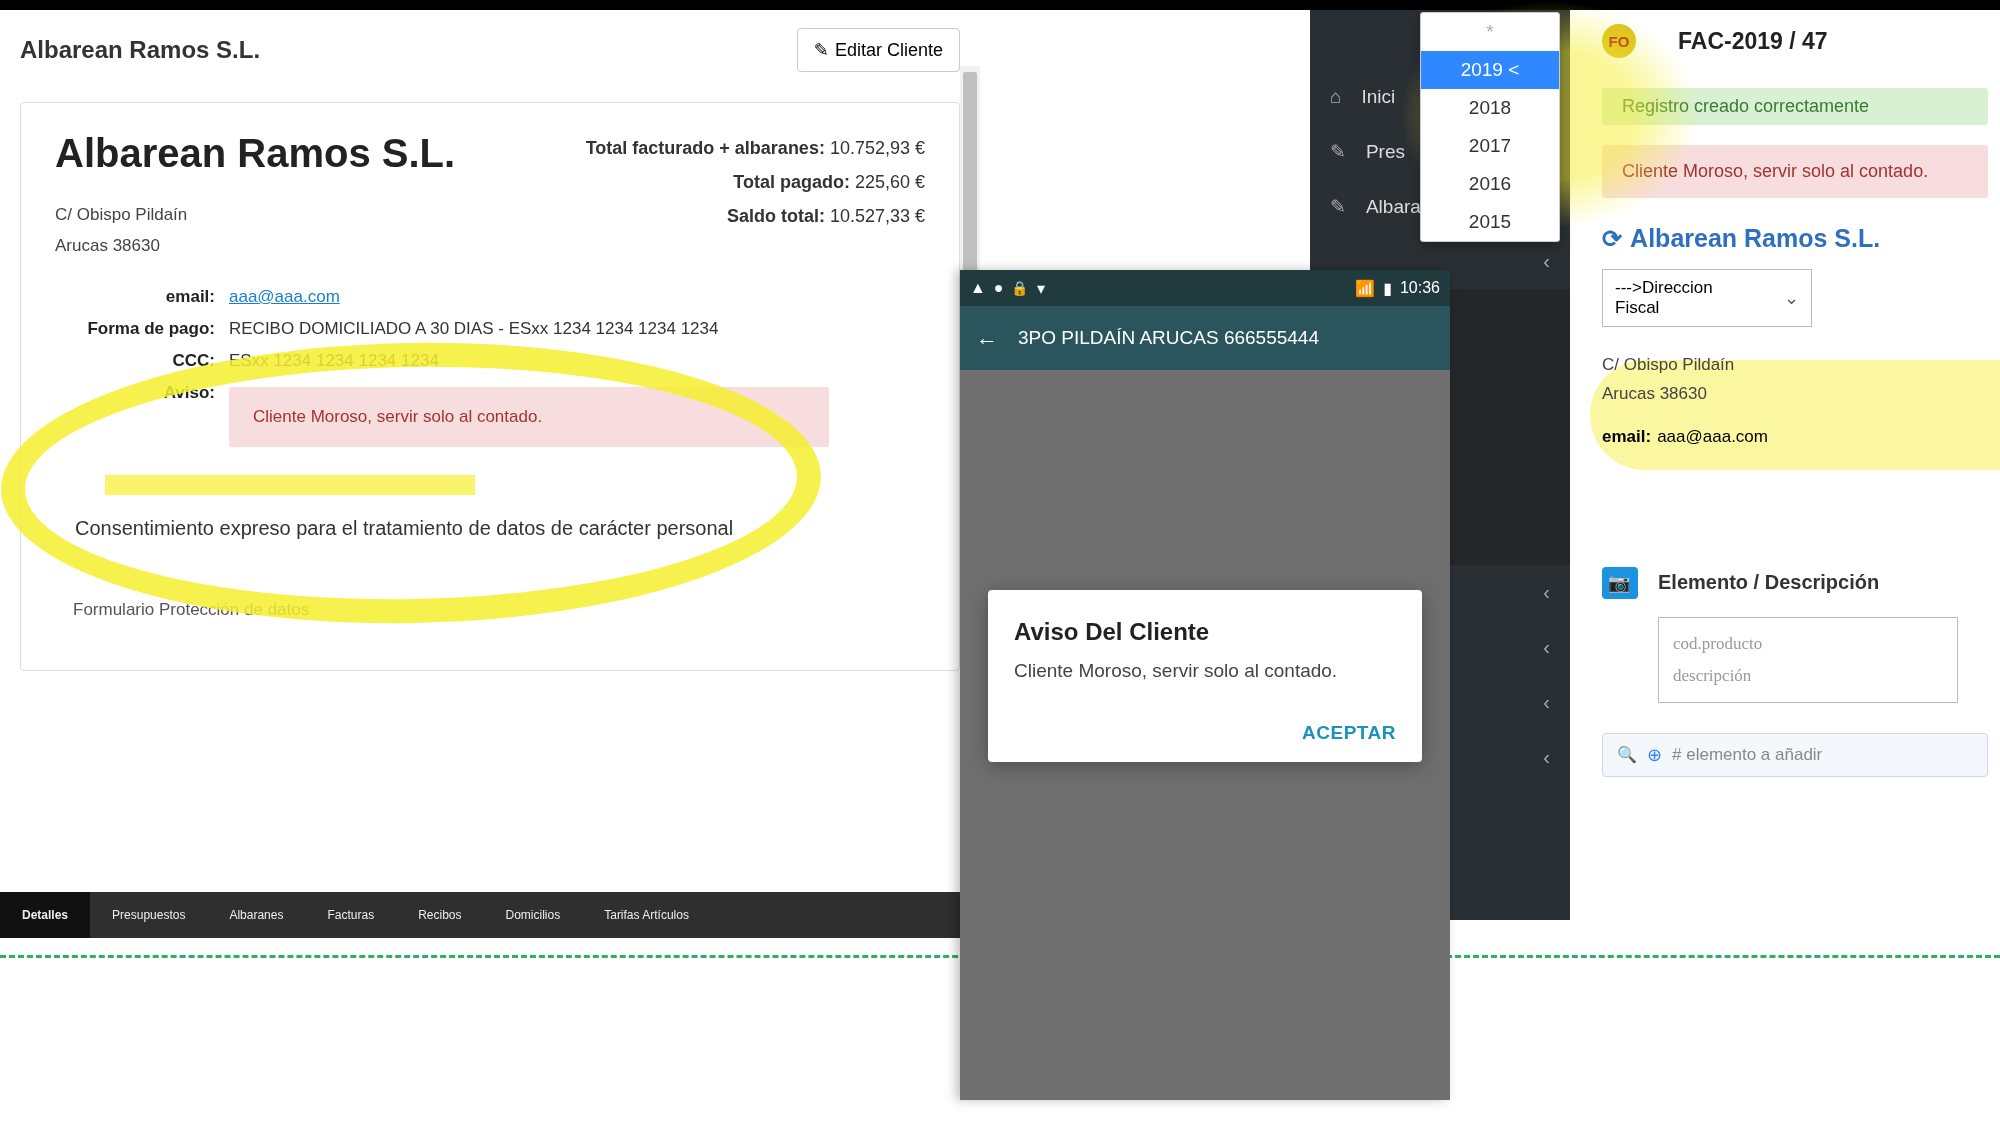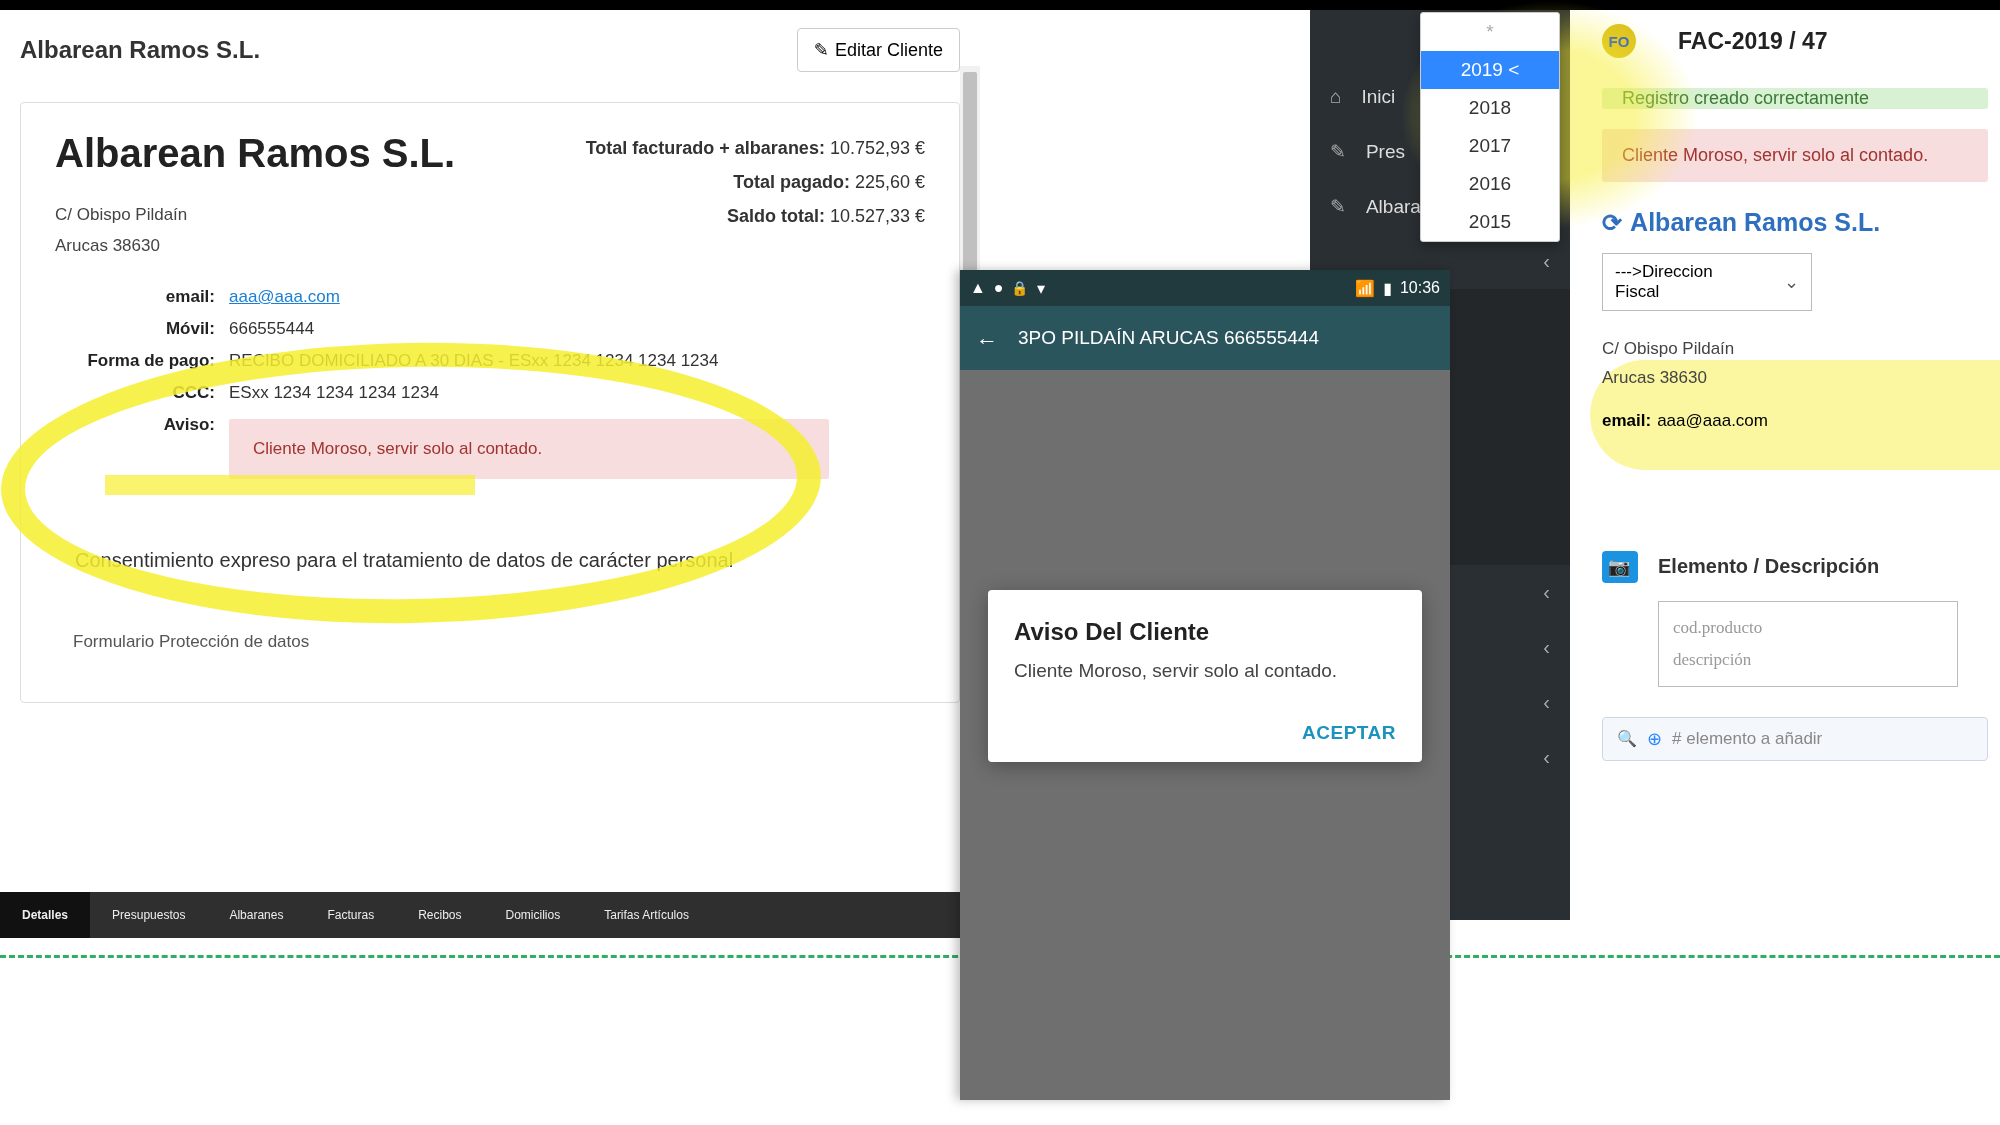--- a/index.html
+++ b/index.html
@@ -82,24 +82,24 @@
   .year-opt { padding: 8px 14px; font-size: 19px; color: #333; cursor: pointer; text-align: center; }
   .year-opt.sel { background: #2f88ff; color: #fff; }
   .year-opt.star { color: #aaa; }
 
   
   .hl-dd { position: absolute; left: 1400px; top: 0; width: 300px; height: 230px; background: radial-gradient(ellipse, #f6ee2f 40%, transparent 70%); opacity: 0.5; pointer-events: none; z-index: 30; }
 
   
   .invoice-panel { position: absolute; left: 1590px; top: 10px; right: 0; padding: 14px 12px; }
   .inv-header { display: flex; align-items: center; gap: 14px; margin-bottom: 30px; }
-  .badge { background: #dbbf1f; color: #1d4ed8; width: 34px; height: 34px; border-radius: 50%; display: flex; align-items: center; justify-content: center; font-weight: 700; font-size: 15px; }
+  .badge { background: #dbbf1f; color: #b91c1c; width: 34px; height: 34px; border-radius: 50%; display: flex; align-items: center; justify-content: center; font-weight: 700; font-size: 15px; }
   .inv-title { font-size: 23px; font-weight: 700; color: #222; margin-left: 28px; }
 
-  .alert-success { background: #d7f1d2; color: #3b7a36; padding: 0 20px; border-radius: 3px; font-size: 18px; margin-bottom: 20px; }
+  .alert-success { background: #d7f1d2; color: #3b7a36; padding: 8px 20px; border-radius: 3px; font-size: 18px; margin-bottom: 20px; }
   .alert-danger2 { background: #f7dddd; color: #a03432; padding: 16px 20px; border-radius: 3px; font-size: 18px; margin-bottom: 26px; }
 
   .inv-client { color: #2f6fbf; font-size: 25px; font-weight: 700; display: flex; align-items: center; gap: 8px; margin-bottom: 16px; }
   .refresh-icon::before { content: "⟳"; font-size: 24px; }
 
   .select-box { border: 1px solid #bbb; padding: 8px 12px; font-size: 17px; width: 210px; display: flex; justify-content: space-between; align-items: center; background: #fff; margin-bottom: 24px; gap: 36px; }
   .chev-down::after { content: "⌄"; font-size: 18px; color: #555; }
 
   .inv-addr { font-size: 17px; color: #444; line-height: 1.7; margin-bottom: 18px; }
   .inv-email-row { font-size: 17px; display:flex; gap:6px; }
@@ -153,24 +153,20 @@
         <div><b>Total pagado:</b> <span>225,60 €</span></div>
         <div><b>Saldo total:</b> <span>10.527,33 €</span></div>
       </div>
     </div>
 
 
     <div class="info-grid">
       <div class="info-row">
         <div class="info-label">email:</div>
         <a href="#" class="info-val email-link">aaa@aaa.com</a>
-      </div>
-      <div class="info-row">
-        <div class="info-label">Móvil:</div>
-        <div class="info-val">666555444</div>
       </div>
       <div class="info-row">
         <div class="info-label">Forma de pago:</div>
         <div class="info-val">RECIBO DOMICILIADO A 30 DIAS - ESxx 1234 1234 1234 1234</div>
       </div>
       <div class="info-row">
         <div class="info-label">CCC:</div>
         <div class="info-val">ESxx 1234 1234 1234 1234</div>
       </div>
       <div class="info-row">

